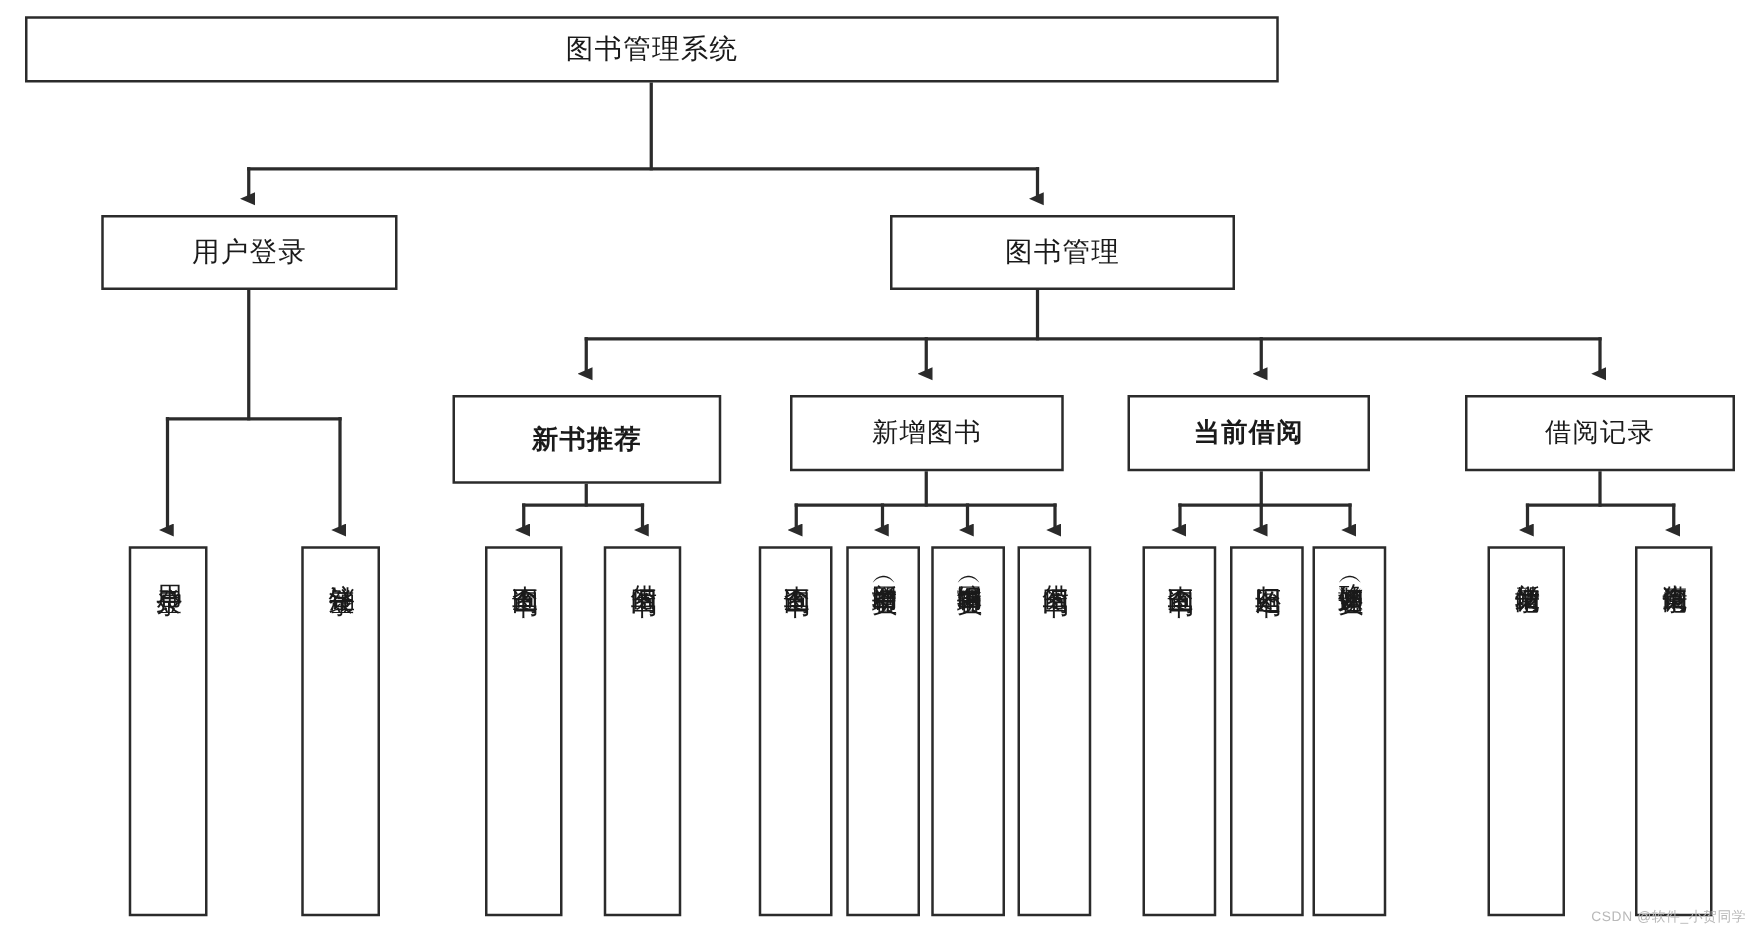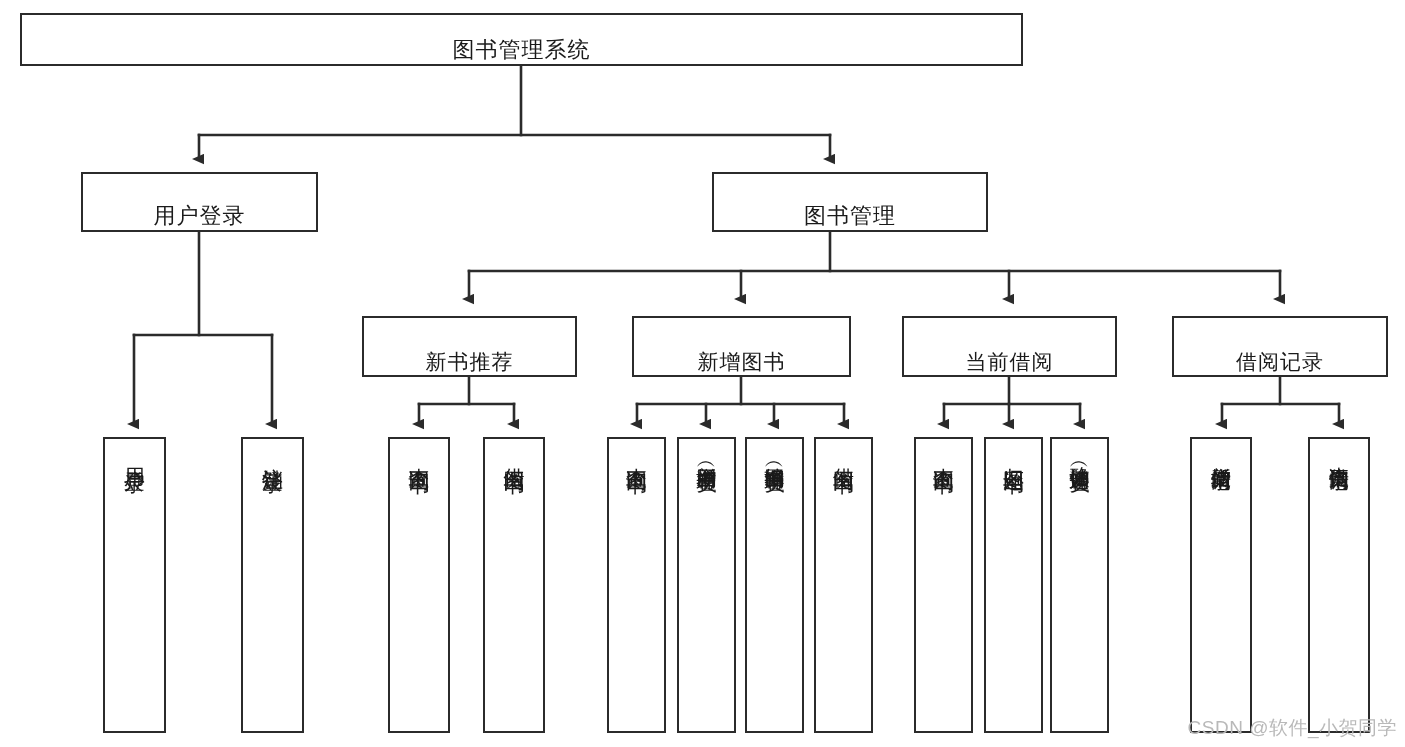--- a/index.html
+++ b/index.html
@@ -22,21 +22,21 @@
     width: 1405px;
     height: 747px;
     pointer-events: none;
   }
   .node {
     position: absolute;
     box-sizing: border-box;
     background: #ffffff;
     border: 2.5px solid #2b2b2b;
     display: flex;
-    align-items: flex-end;
+    align-items: center;
     justify-content: center;
     color: #1a1a1a;
     z-index: 2;
   }
   .node .label {
     display: block;
     text-align: center;
     line-height: 1.22;
     letter-spacing: 0.5px;
   }
@@ -64,21 +64,21 @@
     white-space: nowrap;
   }
   .node.leaf.tall .label {
     font-size: 20px;
     letter-spacing: 1px;
   }
   #watermark {
     position: absolute;
     right: 8px;
     bottom: 6px;
-    font-size: 19px;
+    font-size: 11px;
     color: #b9b9b9;
     letter-spacing: 0.5px;
     z-index: 5;
     white-space: nowrap;
   }
 </style>
 </head>
 <body>
 
 <div id="canvas">
@@ -138,27 +138,27 @@
     <span class="label">图书管理系统</span>
   </div>
 
   <div class="node horiz" style="left:81px; top:172px; width:237px; height:60px;">
     <span class="label">用户登录</span>
   </div>
   <div class="node horiz" style="left:712px; top:172px; width:276px; height:60px;">
     <span class="label">图书管理</span>
   </div>
 
-  <div class="node mid" style="left:362px; top:316px; width:215px; height:61px;">
+  <div class="node mid" style="left:362px; top:316px; width:215px; height:71px;font-weight:bold;">
     <span class="label">新书推荐</span>
   </div>
   <div class="node mid" style="left:632px; top:316px; width:219px; height:61px;">
     <span class="label">新增图书</span>
   </div>
-  <div class="node mid" style="left:902px; top:316px; width:215px; height:61px;">
+  <div class="node mid" style="left:902px; top:316px; width:194px; height:61px;font-weight:bold;">
     <span class="label">当前借阅</span>
   </div>
   <div class="node mid" style="left:1172px; top:316px; width:216px; height:61px;">
     <span class="label">借阅记录</span>
   </div>
 
   <div class="node leaf" style="left:103px; top:437px; width:63px; height:296px;">
     <span class="label">用户登录</span>
   </div>
   <div class="node leaf" style="left:241px; top:437px; width:63px; height:296px;">

